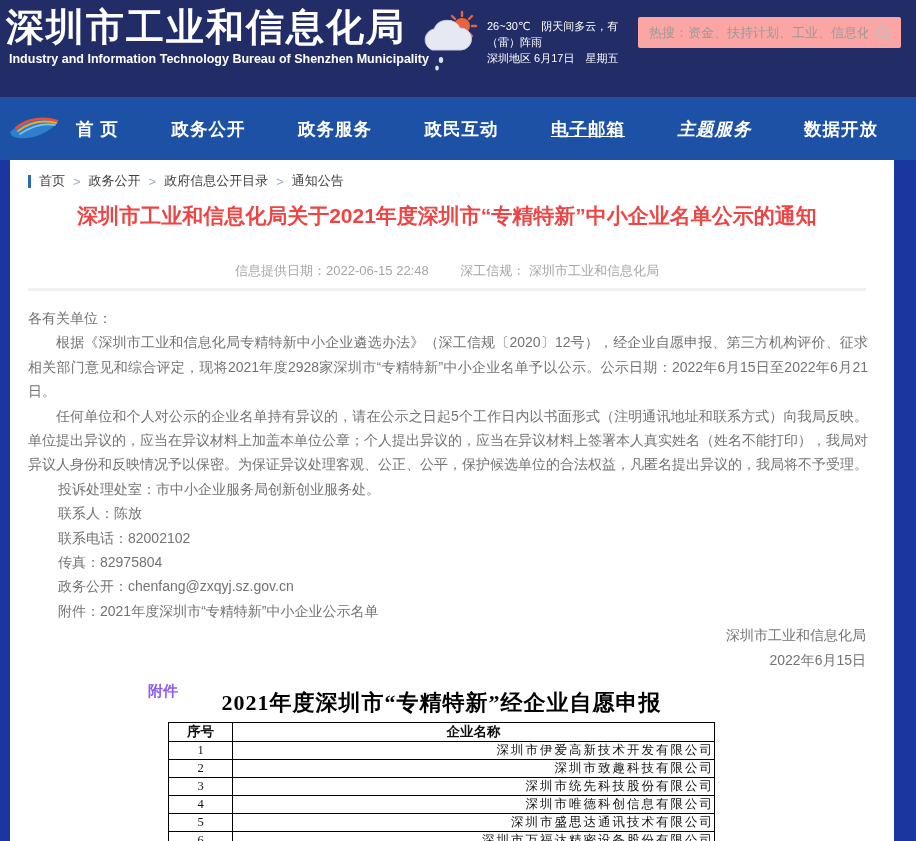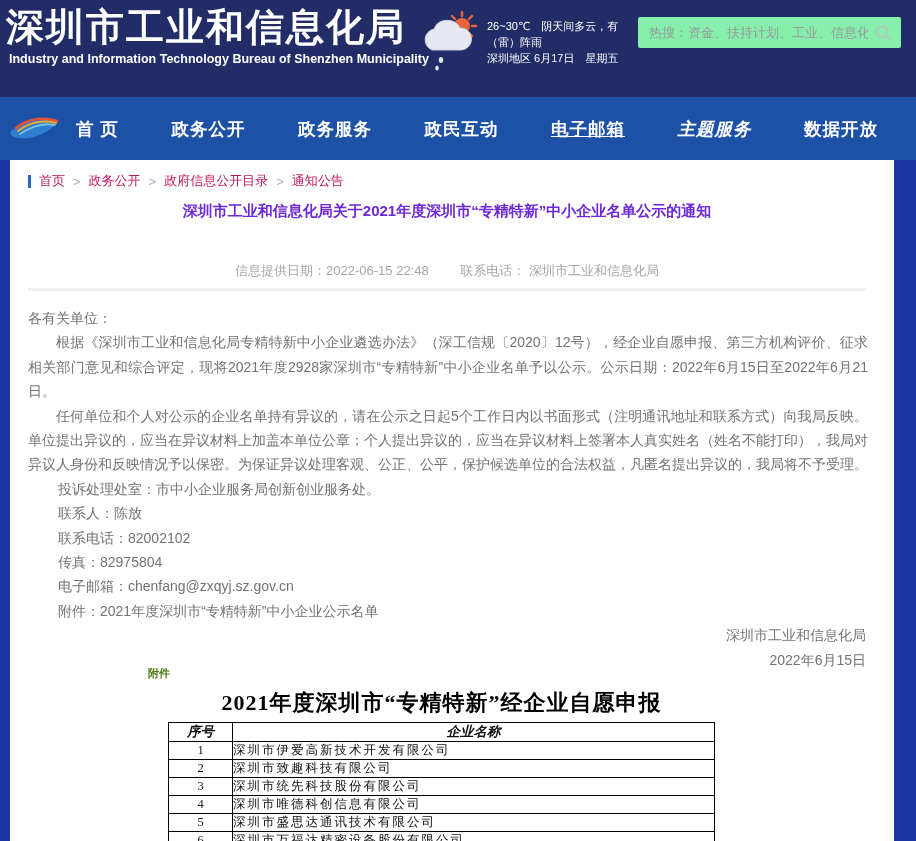--- a/index.html
+++ b/index.html
@@ -6,66 +6,66 @@
   html,body { background:#fff; }
   body { font-family:"Liberation Sans","DejaVu Sans",sans-serif; }
   .page { position:relative; width:916px; height:841px; overflow:hidden; background:#fff; margin:0 auto; }
 
   
   .site-header { position:absolute; left:0; top:0; width:916px; height:97px; background:#222d68; }
   .site-title { position:absolute; left:6px; top:2px; color:#fff; font-size:38px; font-weight:bold; letter-spacing:2px; white-space:nowrap; }
   .site-subtitle { position:absolute; left:9px; top:52px; color:#fff; font-size:12.5px; font-weight:bold; white-space:nowrap; }
   .weather-icon { position:absolute; left:418px; top:10px; }
   .weather-text { position:absolute; left:487px; top:18px; width:150px; color:#fff; font-size:11px; line-height:16px; }
-  .search-box { position:absolute; left:638px; top:17px; width:263px; height:31px; background:#86efac; border-radius:2px; display:flex; align-items:center; }
+  .search-box { position:absolute; left:638px; top:17px; width:263px; height:31px; background:#fca5a5; border-radius:2px; display:flex; align-items:center; }
   .search-input { flex:1; border:none; outline:none; background:transparent; font-size:13px; color:#666; padding:0 6px 0 11px; font-family:inherit; }
   .search-input::placeholder { color:#999; }
   .search-icon { width:18px; height:18px; margin-right:9px; flex:none; }
 
   
   .main-nav { position:absolute; left:0; top:97px; width:916px; height:63px; background:#1d51a6; }
   .nav-logo { position:absolute; left:8px; top:13px; }
   .nav-items { position:absolute; left:76px; right:38px; top:0; height:63px; display:flex; align-items:center; justify-content:space-between; }
   .nav-item { color:#fff; font-size:17.5px; font-weight:bold; letter-spacing:1px; cursor:pointer; white-space:nowrap; }
   .nav-item.u { text-decoration:underline; }
   .nav-item.i { font-style:italic; }
 
   
   .side-strip { position:absolute; top:160px; height:681px; background:#1a36a0; }
   .side-strip.left { left:0; width:10px; }
   .side-strip.right { left:894px; width:22px; }
 
   
   .breadcrumb { position:absolute; left:28px; top:172px; font-size:13px; color:#8193ad; display:flex; align-items:center; }
   .bc-bar { display:inline-block; width:3px; height:13px; background:#2a69b3; margin-right:8px; }
-  .bc-item { color:#be185d; cursor:pointer; }
+  .bc-item { color:#404040; cursor:pointer; }
   .bc-sep { margin:0 8px; color:#9fb0c6; }
 
   
-  .article-title { position:absolute; left:30px; top:202px; width:834px; text-align:center; font-size:15px; font-weight:bold; color:#6d28d9; }
+  .article-title { position:absolute; left:30px; top:202px; width:834px; text-align:center; font-size:21px; font-weight:bold; color:#ef4444; }
   .article-meta { position:absolute; left:30px; top:262px; width:834px; text-align:center; font-size:13px; color:#a6a6a6; }
   .article-meta span { margin:4px 14px; }
   .meta-divider { position:absolute; left:28px; top:288px; width:838px; height:3px; background:#f0f0f0; }
 
   .article-body { position:absolute; left:28px; top:306px; width:840px; font-size:14px; color:#737373; line-height:24.4px; text-align:justify; }
   .article-body .salutation { text-indent:0; }
   .article-body .para { text-indent:2em; }
   .contact-line { margin-left:30px; }
   .signature { text-align:right; padding-right:2px; }
 
   
   .attachment { position:absolute; left:0; top:660px; width:916px; font-family:"Liberation Serif","DejaVu Serif",serif; color:#111; }
-  .attach-label { position:absolute; left:148px; top:6px; font-size:11px; font-weight:bold; color:#4d7c0f; }
+  .attach-label { position:absolute; left:148px; top:22px; font-size:15px; font-weight:bold; color:#8b5cf6; }
   .attach-title { position:absolute; left:168px; top:28px; width:547px; text-align:center; font-size:22px; font-weight:bold; color:#000; letter-spacing:1px; }
   .attach-table { position:absolute; left:168px; top:62px; width:547px; border-collapse:collapse; background:#fff; }
   .attach-table th, .attach-table td { border:1px solid #000; font-family:"Liberation Serif","DejaVu Serif",serif; }
-  .attach-table th { height:17px; font-size:13.5px; font-weight:bold; text-align:center; padding:0;font-style:italic; }
+  .attach-table th { height:17px; font-size:13.5px; font-weight:bold; text-align:center; padding:0; }
   .attach-table td { height:15.6px; font-size:12.5px; padding:0; }
   .attach-table td.no { width:64px; text-align:center; }
-  .attach-table td.name { text-align:left; letter-spacing:2px; }
+  .attach-table td.name { text-align:right; letter-spacing:2px; }
   .attach-table th.col-no { width:64px; }
 </style>
 </head>
 <body>
 
 <div class="page">
 
   <header class="site-header">
     <div class="site-title">深圳市工业和信息化局</div>
     <div class="site-subtitle">Industry and Information Technology Bureau of Shenzhen Municipality</div>
@@ -132,36 +132,36 @@
         <span class="bc-item">政府信息公开目录</span>
         <span class="bc-sep">&gt;</span>
         <span class="bc-item">通知公告</span>
       </span>
   </div>
 
   <h1 class="article-title">深圳市工业和信息化局关于2021年度深圳市“专精特新”中小企业名单公示的通知</h1>
 
   <div class="article-meta">
     <span>信息提供日期：2022-06-15 22:48</span>
-    <span>联系电话： 深圳市工业和信息化局</span>
+    <span>深工信规： 深圳市工业和信息化局</span>
   </div>
   <div class="meta-divider"></div>
 
   <div class="article-body">
     <p class="salutation">各有关单位：</p>
     <div id="paragraphs">
         <p class="para">根据《深圳市工业和信息化局专精特新中小企业遴选办法》（深工信规〔2020〕12号），经企业自愿申报、第三方机构评价、征求相关部门意见和综合评定，现将2021年度2928家深圳市“专精特新”中小企业名单予以公示。公示日期：2022年6月15日至2022年6月21日。</p>
         <p class="para">任何单位和个人对公示的企业名单持有异议的，请在公示之日起5个工作日内以书面形式（注明通讯地址和联系方式）向我局反映。单位提出异议的，应当在异议材料上加盖本单位公章；个人提出异议的，应当在异议材料上签署本人真实姓名（姓名不能打印），我局对异议人身份和反映情况予以保密。为保证异议处理客观、公正、公平，保护候选单位的合法权益，凡匿名提出异议的，我局将不予受理。</p>
       </div>
     <div id="contact-lines">
         <div class="contact-line">投诉处理处室：市中小企业服务局创新创业服务处。</div>
         <div class="contact-line">联系人：陈放</div>
         <div class="contact-line">联系电话：82002102</div>
         <div class="contact-line">传真：82975804</div>
-        <div class="contact-line">电子邮箱：chenfang@zxqyj.sz.gov.cn</div>
+        <div class="contact-line">政务公开：chenfang@zxqyj.sz.gov.cn</div>
         <div class="contact-line">附件：2021年度深圳市“专精特新”中小企业公示名单</div>
       </div>
     <div class="signature">深圳市工业和信息化局</div>
     <div class="signature">2022年6月15日</div>
   </div>
 
   <div class="attachment">
     <div class="attach-label">附件</div>
     <div class="attach-title">2021年度深圳市“专精特新”经企业自愿申报</div>
     <table class="attach-table">

